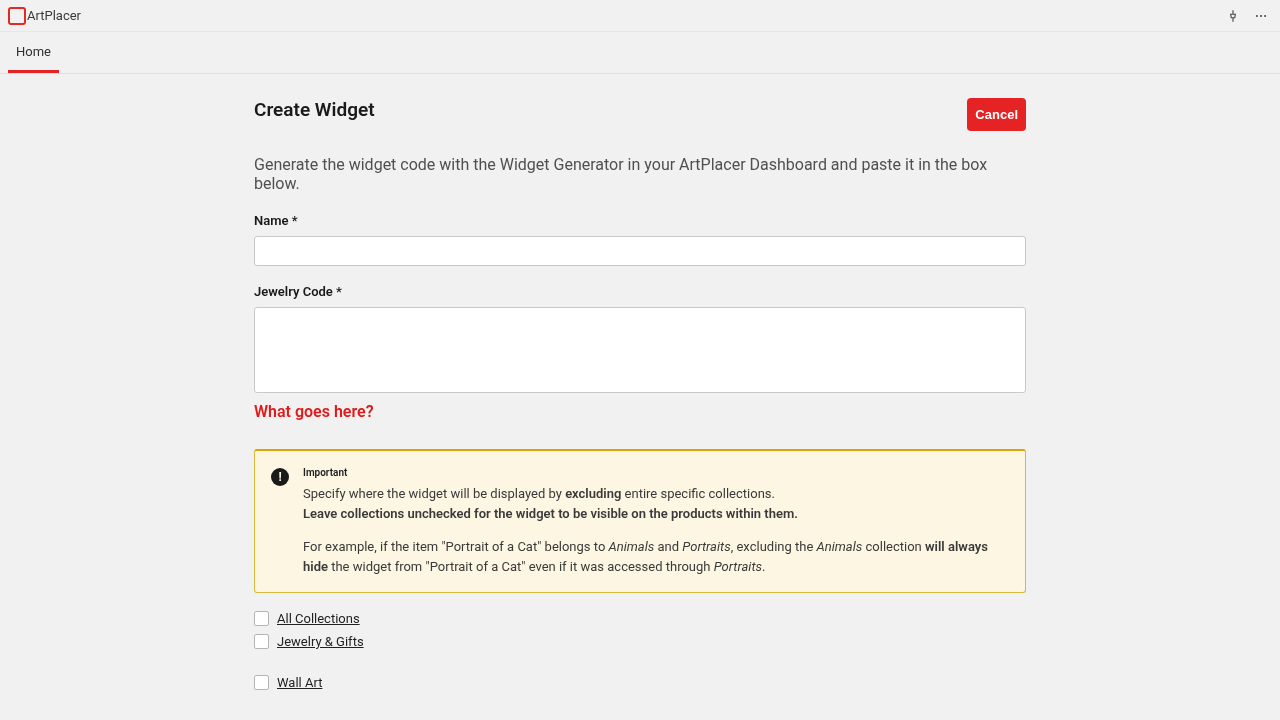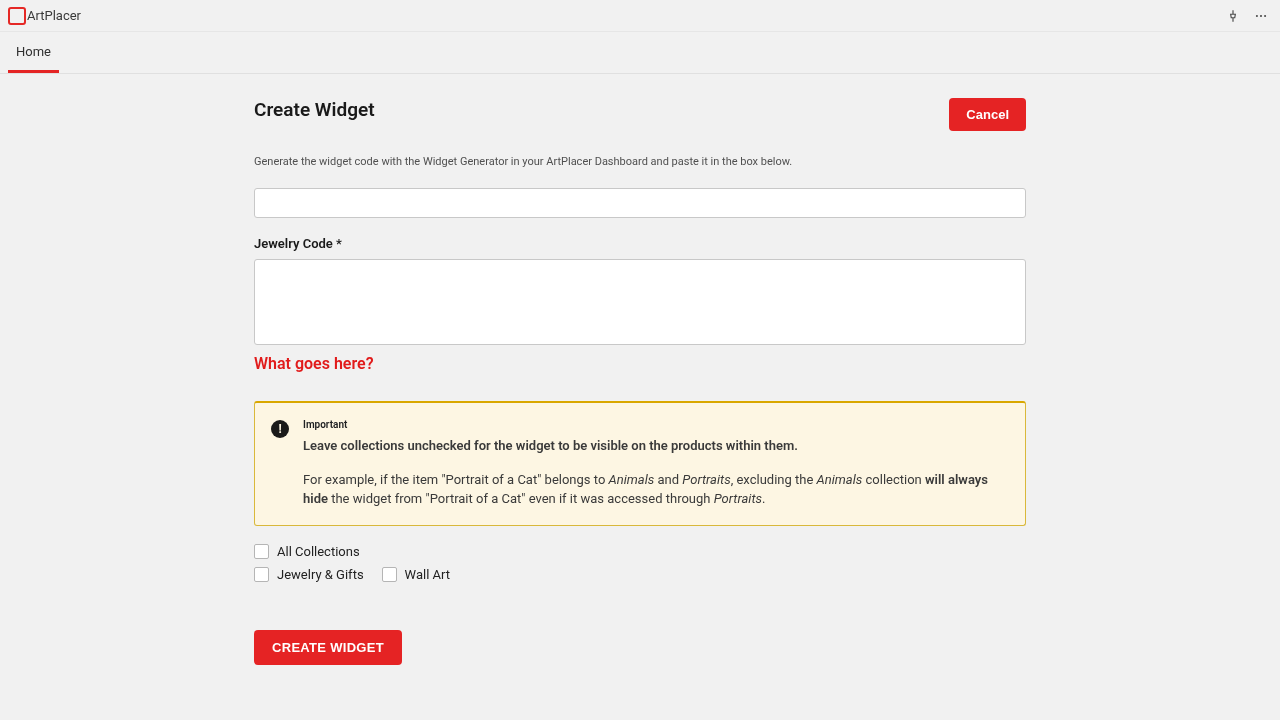--- a/index.html
+++ b/index.html
@@ -66,29 +66,29 @@
       align-items: flex-start;
       margin-bottom: 4px;
     }
     .page-title {
       font-size: 19px;
       font-weight: 600;
       color: #1a1a1a;
       margin-bottom: 4px;
     }
     .page-sub {
-      font-size: 11px;
+      font-size: 16px;
       color: #505050;
       margin-bottom: 20px;
       margin-top: 24px;
     }
     .btn {
       border: none;
       border-radius: 4px;
-      padding: 9px 17px;
+      padding: 9px 8px;
       font-size: 13px;
       font-weight: 600;
       cursor: pointer;
     }
     .btn-cancel {
       background: #e52324;
       color: #fff;
     }
     .btn-primary {
       background: #e52324;
@@ -173,36 +173,38 @@
       line-height: 1.5;
       color: #3a3a3a;
     }
     .italic { font-style: italic; margin-top: 32px; }
     .bold { font-weight: 600; }
     .checkbox-row {
       display: flex;
       align-items: center;
       gap: 8px;
       margin-bottom: 8px;
+      text-decoration: underline;
     }
     .checkbox {
       width: 15px; height: 15px;
       border: 1px solid #b5b5b5;
       border-radius: 2px;
       background: #fff;
       cursor: pointer;
     }
     .checkbox-label {
       font-size: 13px;
       color: #222;
     }
     .checkbox-grid {
       display: flex;
       gap: 18px;
       margin-bottom: 40px;
+      flex-direction: column;
     }
   </style>
 </head>
 <body>
 
 <div class="topbar">
   <div class="topbar-left">
     <div class="brand-icon"></div>
     <span class="brand-name">ArtPlacer</span>
   </div>
@@ -228,32 +230,36 @@
 
 <div class="content">
   <div class="header-row">
     <div>
       <div class="page-title">Create Widget</div>
     </div>
     <button class="btn btn-cancel">Cancel</button>
   </div>
   <div class="page-sub">Generate the widget code with the Widget Generator in your ArtPlacer Dashboard and paste it in the box below.</div>
 
+  <label class="form-label">Name *</label>
   <input class="text-input" value="" style="">
 
   <label class="form-label">Jewelry Code *</label>
   <textarea class="textarea-input" style=""></textarea>
   <div class="help-link">What goes here?</div>
 
 
   <div class="banner">
     <div class="banner-icon">!</div>
     <div style="flex:1">
       <div class="banner-title">Important</div>
       <div class="banner-body">
+        <p>
+          <span>Specify where the widget will be displayed by </span><span class="bold">excluding</span><span> entire specific collections.</span>
+        </p>
         <p class="bold">Leave collections unchecked for the widget to be visible on the products within them.</p>
         <p style="margin-top:14px">
           <span>For example, if the item "Portrait of a Cat" belongs to </span><span class="italic">Animals</span><span> and </span><span class="italic">Portraits</span><span>, excluding the </span><span class="italic">Animals</span><span> collection </span><span class="bold">will always hide</span><span> the widget from "Portrait of a Cat" even if it was accessed through </span><span class="italic">Portraits</span><span>.</span>
         </p>
       </div>
     </div>
   </div>
 
   <div class="checkbox-row">
     <div class="checkbox"></div>

